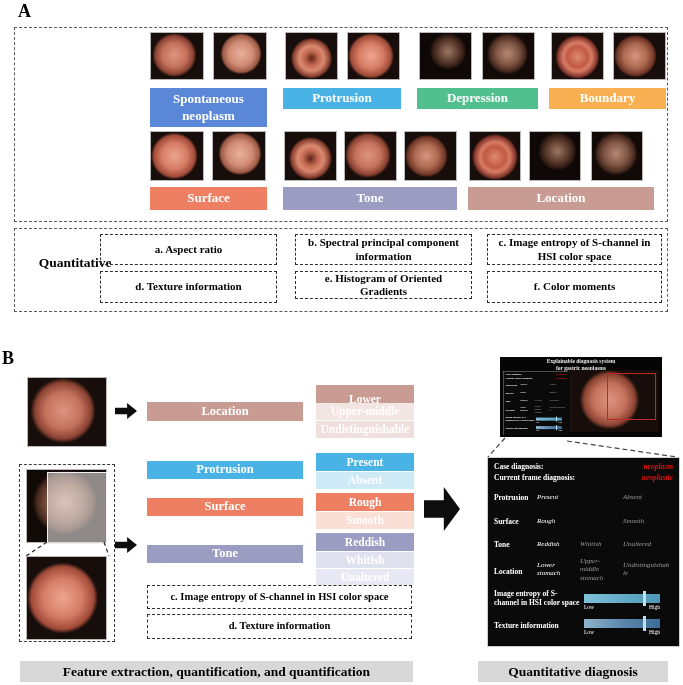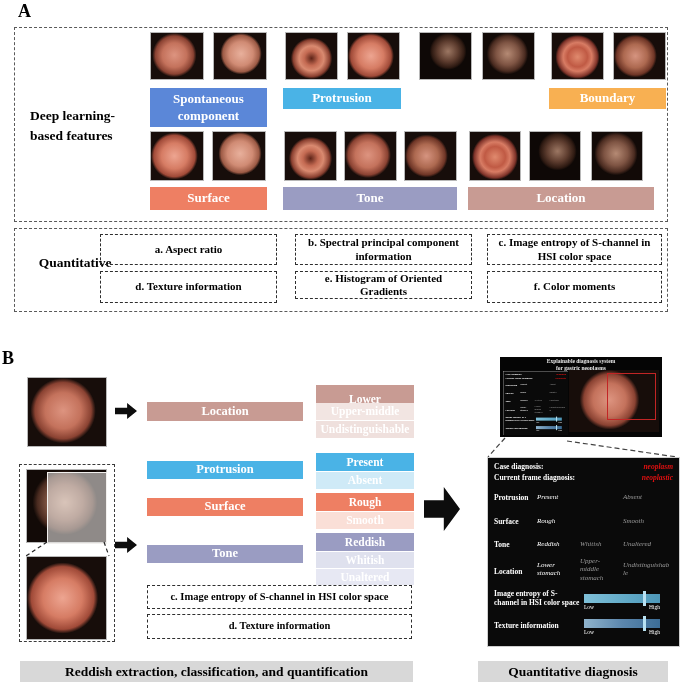--- a/index.html
+++ b/index.html
@@ -67,36 +67,33 @@
 </style>
 </head>
 <body>
 
 <div class="figure">
 
   <div class="abs panel-letter" style="left:18px;top:1px;">A</div>
 
   <div class="abs dashbox" style="left:14px;top:27px;width:654px;height:195px;"></div>
 
-  <div class="abs side-label" style="left:30px;top:106px;width:120px;text-align:left;">
-    <div>Deep learning-</div>
-    <div>based features</div>
-  </div>
 
   <div class="abs endo e1" style="left:150px;top:32px;width:54px;height:48px;"></div>
   <div class="abs endo e2" style="left:213px;top:32px;width:54px;height:48px;"></div>
   <div class="abs endo e3" style="left:285px;top:32px;width:53px;height:48px;"></div>
   <div class="abs endo e6" style="left:347px;top:32px;width:53px;height:48px;"></div>
   <div class="abs endo e5" style="left:419px;top:32px;width:53px;height:48px;"></div>
   <div class="abs endo e4" style="left:482px;top:32px;width:53px;height:48px;"></div>
   <div class="abs endo e7" style="left:551px;top:32px;width:53px;height:48px;"></div>
   <div class="abs endo e8" style="left:613px;top:32px;width:53px;height:48px;"></div>
 
-  <div class="abs gbar fz13 c-spont" style="left:150px;top:88px;width:117px;height:39px;">Spontaneous component</div>
+  <div class="abs gbar fz13 c-spont" style="left:150px;top:88px;width:117px;height:39px;">Spontaneous neoplasm</div>
   <div class="abs gbar fz13 c-prot" style="left:283px;top:88px;width:118px;height:21px;">Protrusion</div>
+  <div class="abs gbar fz13 c-depr" style="left:417px;top:88px;width:121px;height:21px;">Depression</div>
   <div class="abs gbar fz13 c-bound" style="left:549px;top:88px;width:117px;height:21px;">Boundary</div>
 
   <div class="abs endo e6" style="left:150px;top:131px;width:54px;height:50px;"></div>
   <div class="abs endo e2" style="left:212px;top:131px;width:54px;height:50px;"></div>
   <div class="abs endo e3" style="left:284px;top:131px;width:53px;height:50px;"></div>
   <div class="abs endo e1" style="left:344px;top:131px;width:53px;height:50px;"></div>
   <div class="abs endo e8" style="left:404px;top:131px;width:53px;height:50px;"></div>
   <div class="abs endo e7" style="left:469px;top:131px;width:52px;height:50px;"></div>
   <div class="abs endo e5" style="left:529px;top:131px;width:52px;height:50px;"></div>
   <div class="abs endo e4" style="left:591px;top:131px;width:52px;height:50px;"></div>
@@ -245,16 +242,16 @@
 
   <div class="lbl" style="left:6px;top:163px;width:86px;">Texture information</div>
   <div class="slider s2" style="left:96px;top:161px;width:76px;">
     <div class="bar"></div>
     <div class="marker" style="left:78%;"></div>
     <div class="lo">Low</div>
     <div class="hi">High</div>
   </div>
 </div>
 
-  <div class="abs footer-bar" style="left:20px;top:661px;width:393px;height:21px;">Reddish extraction, classification, and quantification</div>
+  <div class="abs footer-bar" style="left:20px;top:661px;width:393px;height:21px;">Feature extraction, quantification, and quantification</div>
   <div class="abs footer-bar" style="left:478px;top:661px;width:190px;height:21px;">Quantitative diagnosis</div>
 
 </div>
 
 </body></html>

